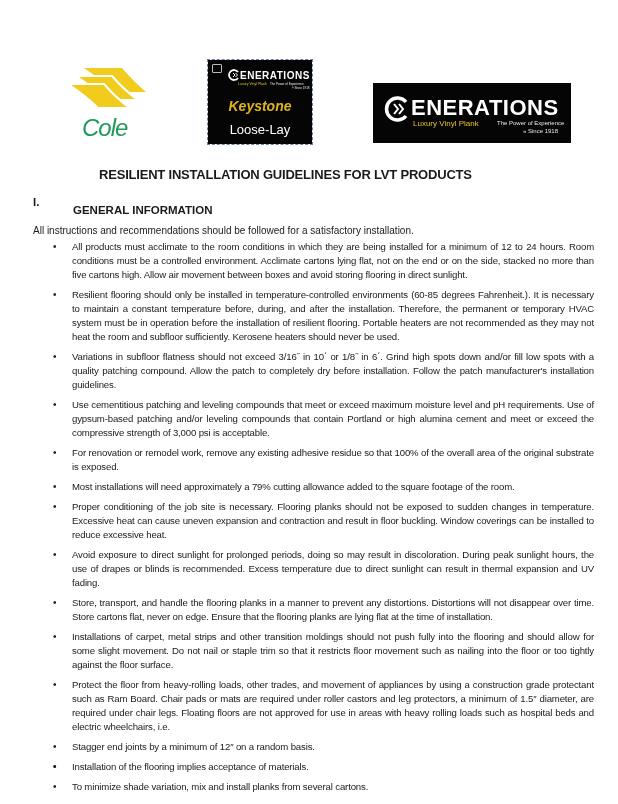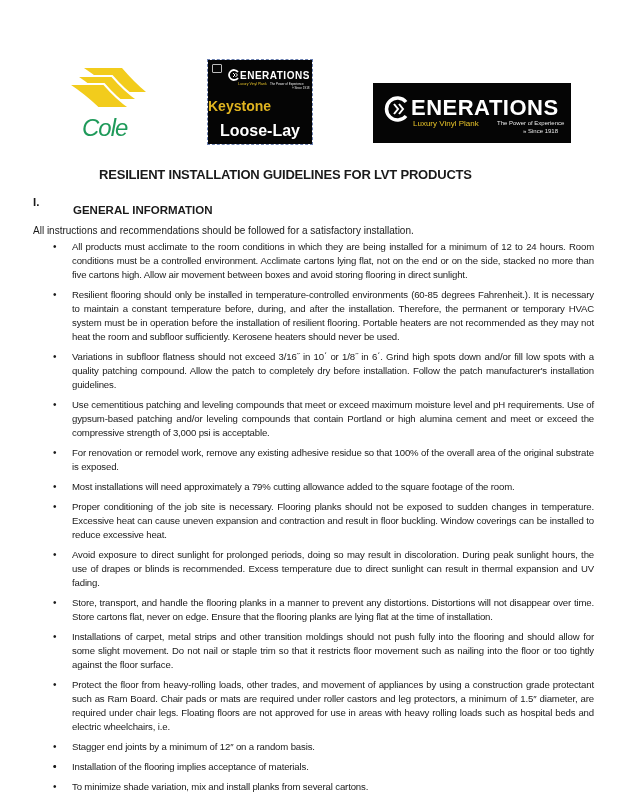--- a/index.html
+++ b/index.html
@@ -8,24 +8,24 @@
   .logo-cole { position: absolute; left: 62px; top: 64px; width: 88px; height: 80px; }
   .logo-keystone { position: absolute; left: 208px; top: 60px; width: 104px; height: 84px;
                    background: #050505; outline: 1px dashed #6a7fb0; }
   .logo-generations { position: absolute; left: 373px; top: 83px; width: 198px; height: 60px;
                       background: #050505; }
   .ks-img-icon { position: absolute; left: 4px; top: 4px; width: 8px; height: 7px;
                  border: 1px solid #bbb; border-radius: 1px; }
   .gen-word { position: absolute; color: #fff; font-weight: bold; letter-spacing: 0.5px; }
   .gen-sub-yellow { position: absolute; color: #e6c229; font-weight: normal; white-space: nowrap; }
   .gen-sub-white { position: absolute; color: #e8e8e8; white-space: nowrap; }
-  .ks-keystone { position: absolute; left: 0; width: 104px; top: 38px; text-align: left;
-                 color: #e0b420; font-weight: bold; font-size: 14px; }
+  .ks-keystone { position: absolute; left: 0; width: 104px; top: 38px; text-align: center;
+                 color: #e0b420; font-style: italic; font-weight: bold; font-size: 14px; }
   .ks-looselay { position: absolute; left: 0; width: 104px; top: 62px; text-align: center;
-                 color: #fff; font-weight: bold; font-size: 16px; }
+                 color: #fff; font-weight: normal; font-size: 13px; }
   .doc-title { position: absolute; left: 65px; top: 167px; font-size: 13px; font-weight: bold;
                letter-spacing: -0.2px; white-space: nowrap; padding-left: 34px; }
   .sec-num { position: absolute; left: 33px; top: 196px; font-size: 11.5px; font-weight: bold; }
   .sec-title { position: absolute; left: 73px; top: 204px; font-size: 11.5px; font-weight: bold; }
   .intro { position: absolute; left: 33px; top: 225px; font-size: 10px; white-space: nowrap; }
   ul.bullets { position: absolute; left: 0; top: 240px; margin: 0; padding: 0; list-style: none; width: 618px; }
   ul.bullets li { position: relative; padding-left: 72px; padding-right: 24px;
                   font-size: 9.6px; line-height: 14px; text-align: justify; margin-bottom: 6px;
                   font-family: "Liberation Sans", sans-serif; letter-spacing: -0.15px; }
   ul.bullets li .dot { position: absolute; left: 53px; top: 0; font-size: 10px; }

